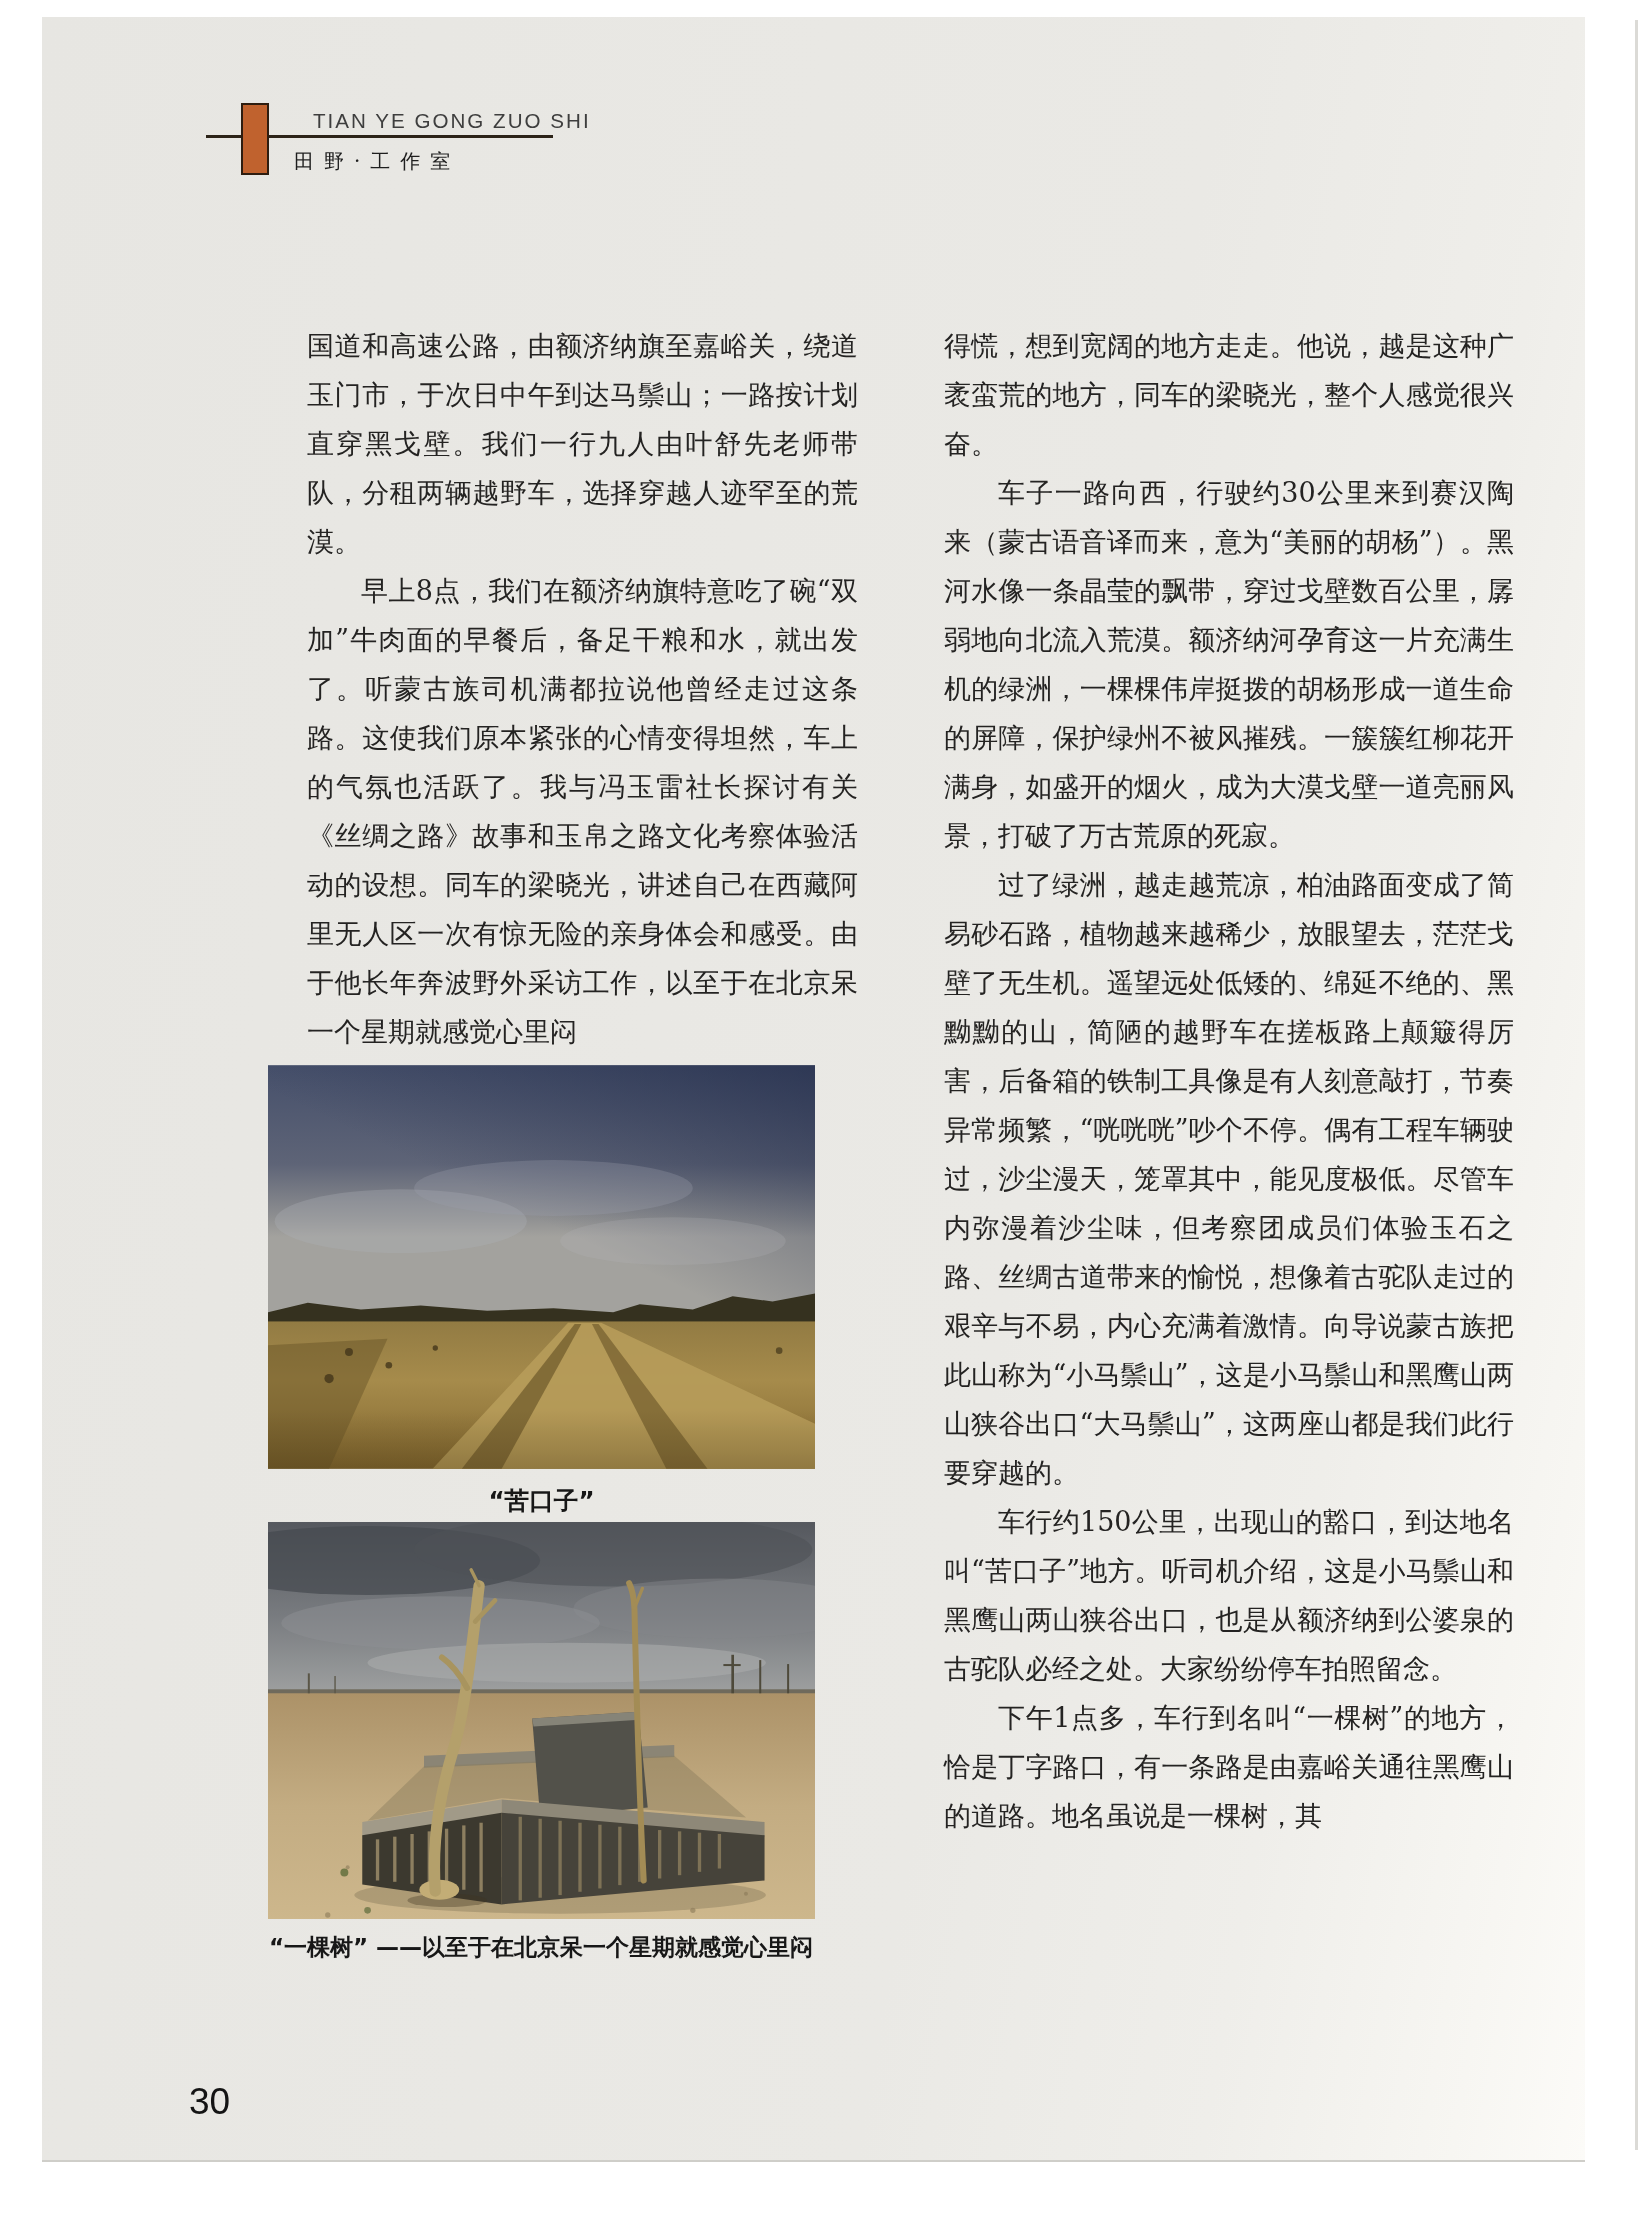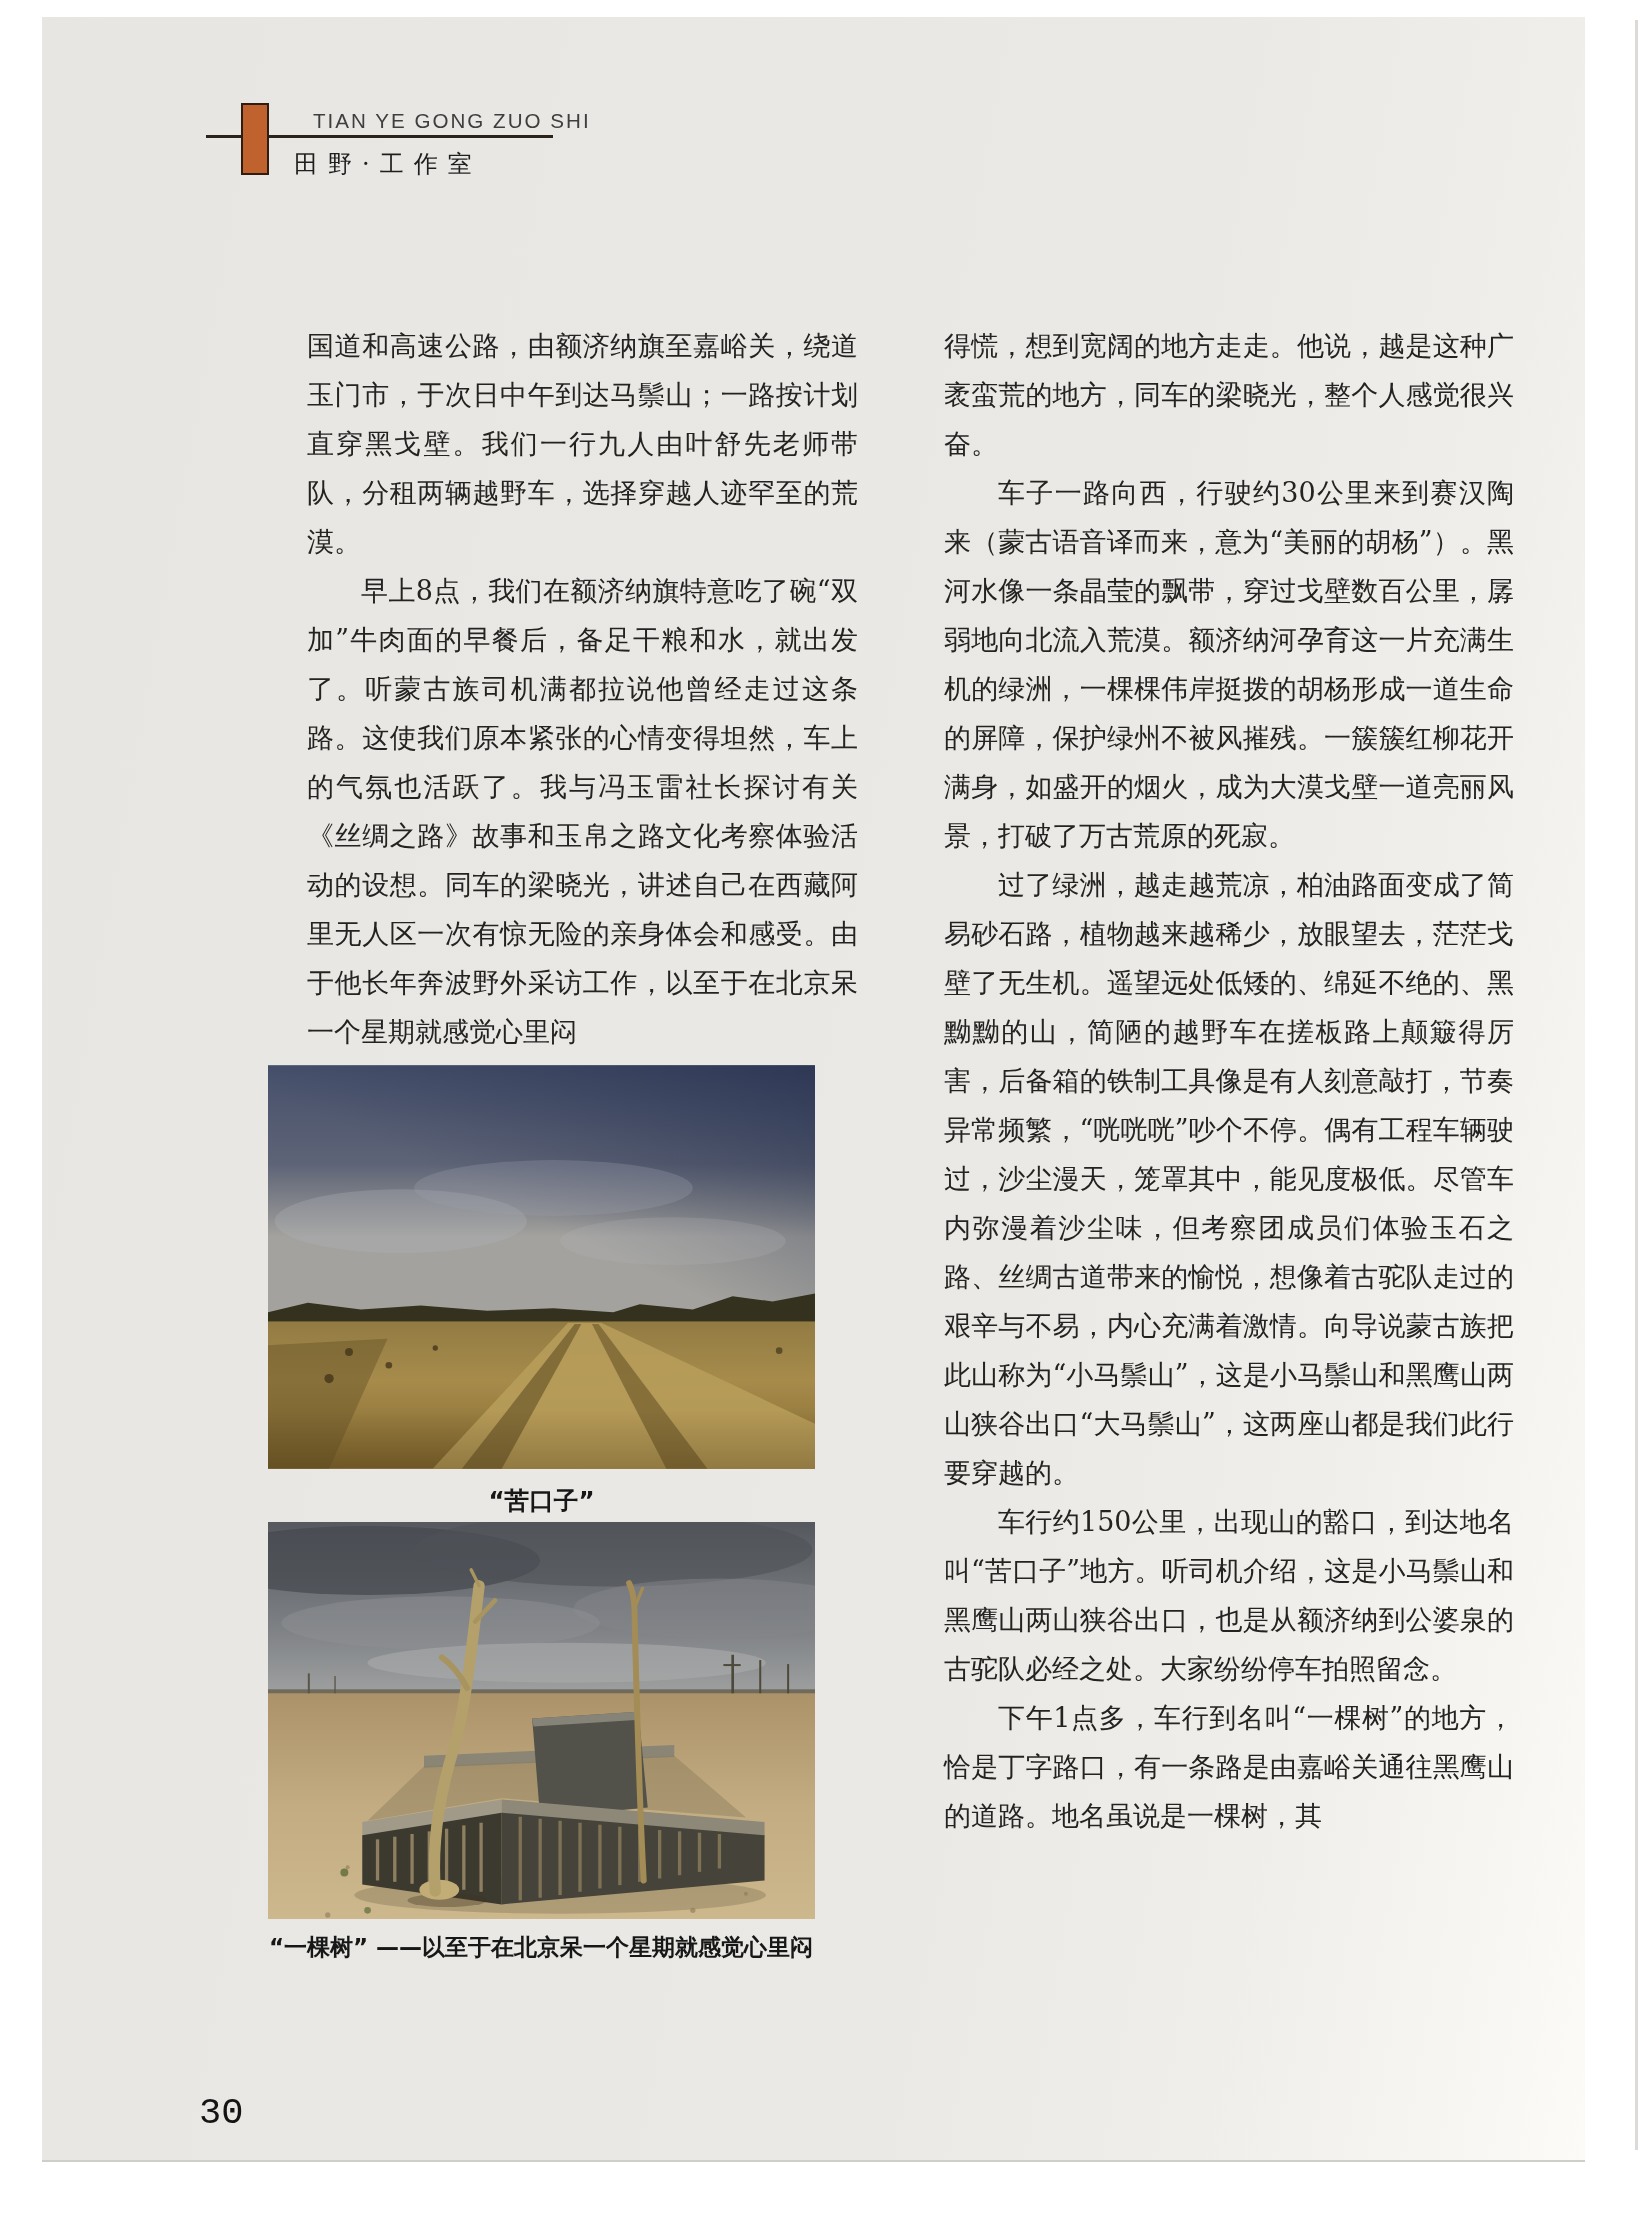--- a/index.html
+++ b/index.html
@@ -24,21 +24,21 @@
   .hdr-line{
     position:absolute;left:164px;top:118px;width:347px;height:2.7px;background:#2c2318;
   }
   .hdr-roman{
     position:absolute;left:243px;top:92px;width:279px;
     font-family:"Liberation Sans","DejaVu Sans",sans-serif;
     font-size:20.6px;letter-spacing:2px;color:#3e3e3e;white-space:nowrap;margin-left:28px;
   }
   .hdr-cn{
     position:absolute;left:252px;top:131px;width:279px;
-    font-size:24px;letter-spacing:10px;color:#1e1e1e;white-space:nowrap;
+    font-size:20px;letter-spacing:10px;color:#1e1e1e;white-space:nowrap;
   }
   
   .col{
     position:absolute;font-size:27px;line-height:49px;color:#242322;
     text-align:justify;text-justify:inter-ideograph;margin-left:44px;
   }
   .col p{margin:0;padding:0;}
   .col p.indent{text-indent:54px;}
   #left-col{left:221px;top:304px;width:551px;}
   #right-col{left:858px;top:304px;width:570px;}
@@ -46,23 +46,23 @@
   .figure{position:absolute;}
   .figure svg{display:block;}
   .caption{
     position:absolute;text-align:center;
     font-family:"DejaVu Sans","Liberation Sans",sans-serif;
     font-weight:bold;color:#171717;white-space:nowrap;
   }
   #caption-1{left:226px;top:1467px;width:547px;font-size:24.6px;}
   #caption-2{left:159px;top:1915px;width:680px;font-size:23px;}
   .page-number{
-    position:absolute;left:157px;top:2064px;
-    font-family:Liberation Mono, monospace;
-    font-size:37px;color:#141414;margin-top:11px;
+    position:absolute;left:147px;top:2064px;
+    font-family:Liberation Sans, sans-serif;
+    font-size:37px;color:#141414;
   }
 </style>
 </head>
 <body>
 
 <div class="page">
 
   <div>
     <div class="hdr-line"></div>
     <div class="hdr-rect" style="background:#c0622e;"></div>

